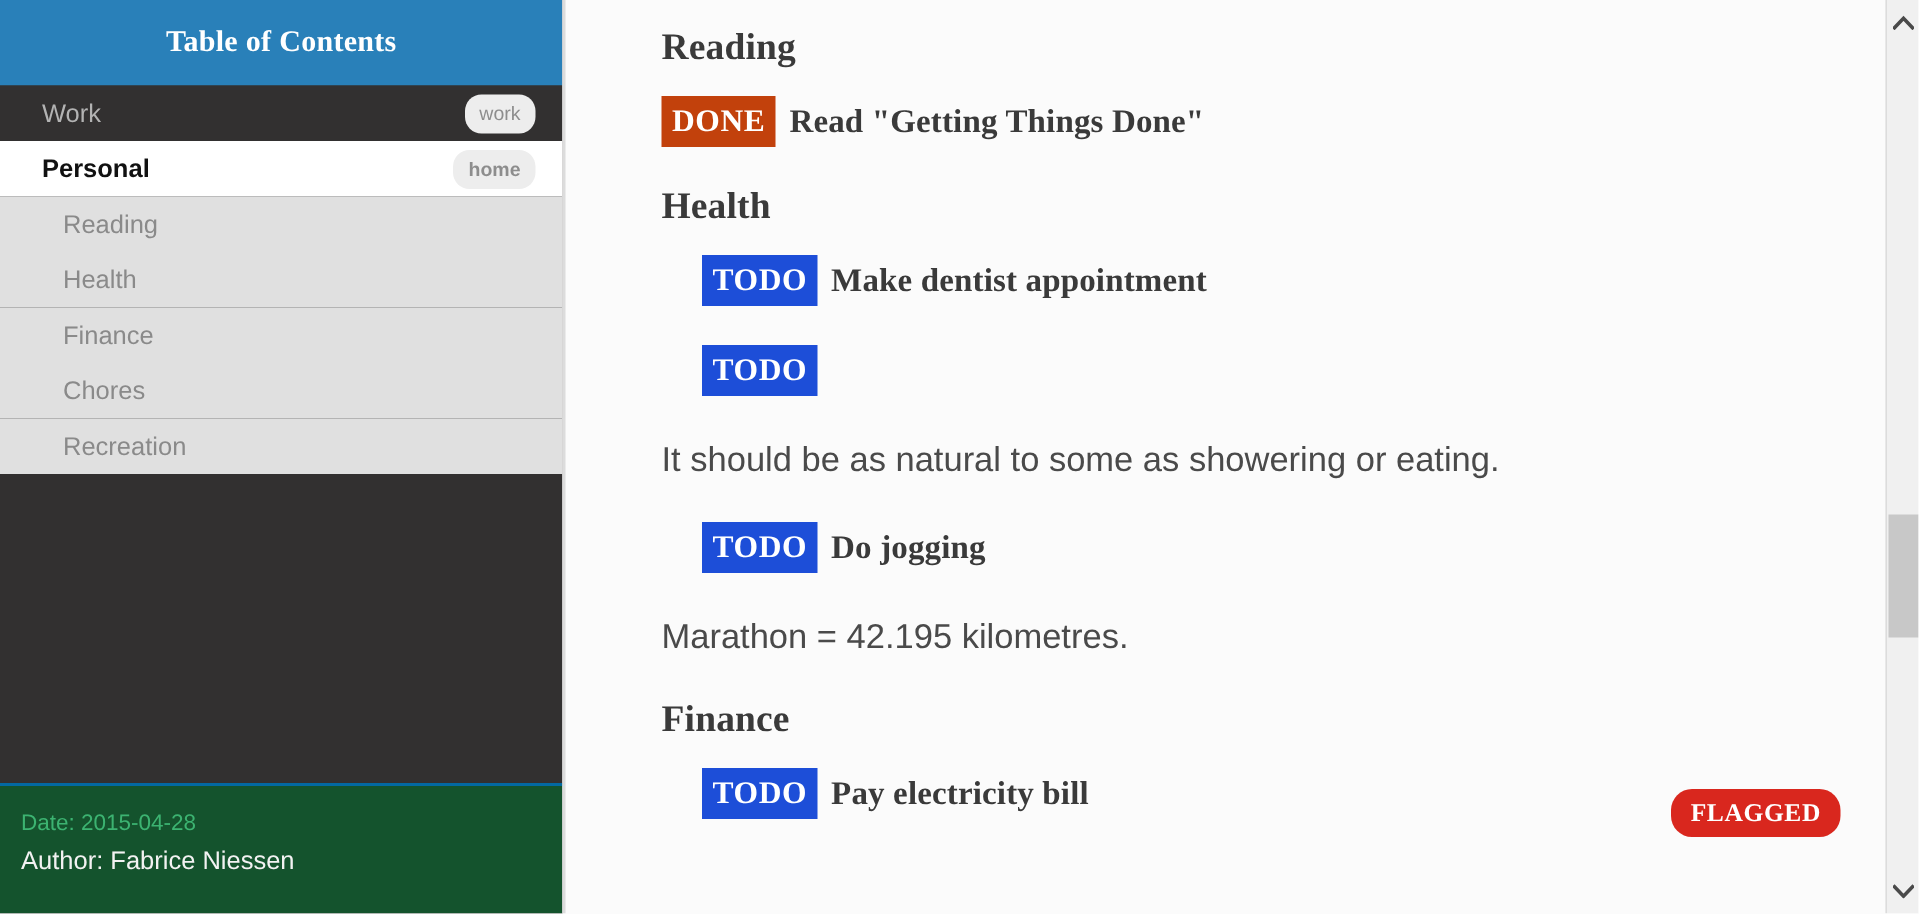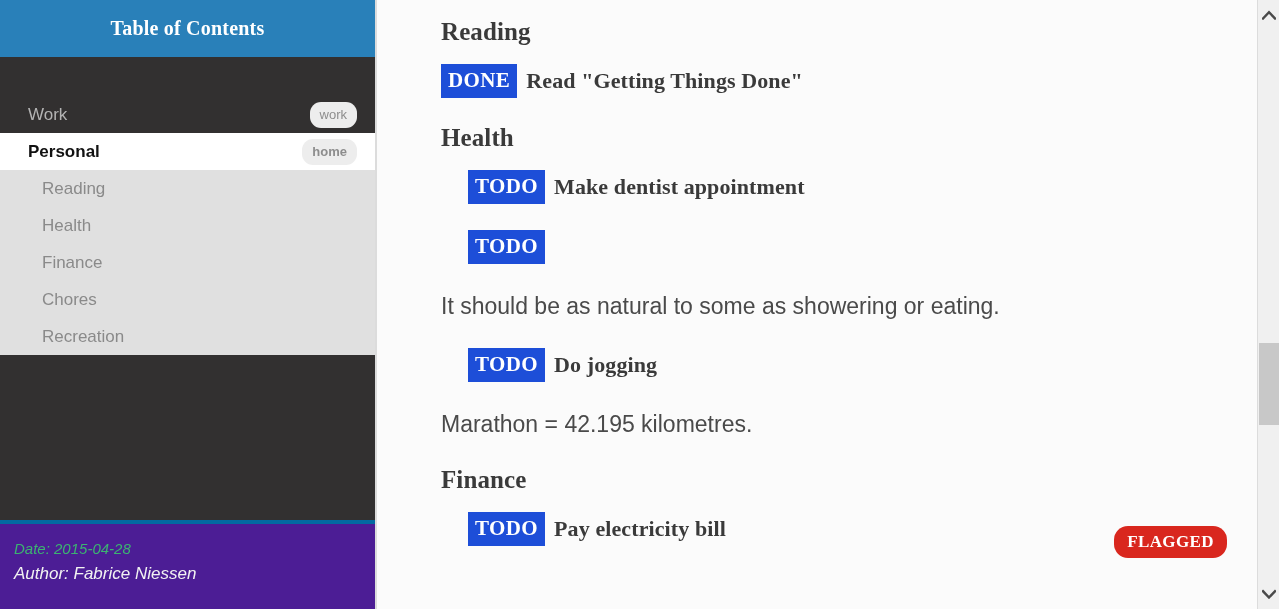--- a/index.html
+++ b/index.html
@@ -22,21 +22,20 @@
   
   #sidebar {
     position: relative;
     width: 375px;
     height: 609px;
     background: #323030;
     flex: 0 0 375px;
     display: flex;
     flex-direction: column;
     overflow: hidden;
-    gap: 39px;
   }
 
   #toc-header {
     height: 57px;
     background: #2980b9;
     color: #ffffff;
     font-family: "Liberation Serif", serif;
     font-weight: bold;
     font-size: 20px;
     display: flex;
@@ -89,23 +88,22 @@
   }
 
   #toc-spacer {
     flex: 1 1 auto;
     background: #323030;
   }
 
   #sidebar-footer {
     flex: 0 0 auto;
     padding: 14px 0 22px 14px;
-    background: #4c1d95;
-    border-top: 4px solid #0369a1;
-    font-style: italic;
+    background: #14532d;
+    border-top: 2px solid #0369a1;
   }
   #sidebar-footer .date {
     color: #3cb371;
     font-size: 15px;
     line-height: 1.5;
   }
   #sidebar-footer .author {
     color: #f2f2f2;
     font-size: 17px;
     line-height: 1.55;
@@ -148,21 +146,21 @@
     font-family: "Liberation Serif", serif;
     font-weight: bold;
     font-size: 21px;
     line-height: 1;
     color: #ffffff;
     padding: 6px 7px 7px;
     margin-right: 9px;
     letter-spacing: 0.4px;
   }
   .kw.todo { background: #1d4ed8; margin-left: 27px; }
-  .kw.done { background: #1d4ed8; }
+  .kw.done { background: #c2410c; }
 
   .task-title {
     font-family: "Liberation Serif", serif;
     font-weight: bold;
     font-size: 22px;
     color: #3a3a3a;
     letter-spacing: 0.1px;
   }
 
   .tag-flagged {

